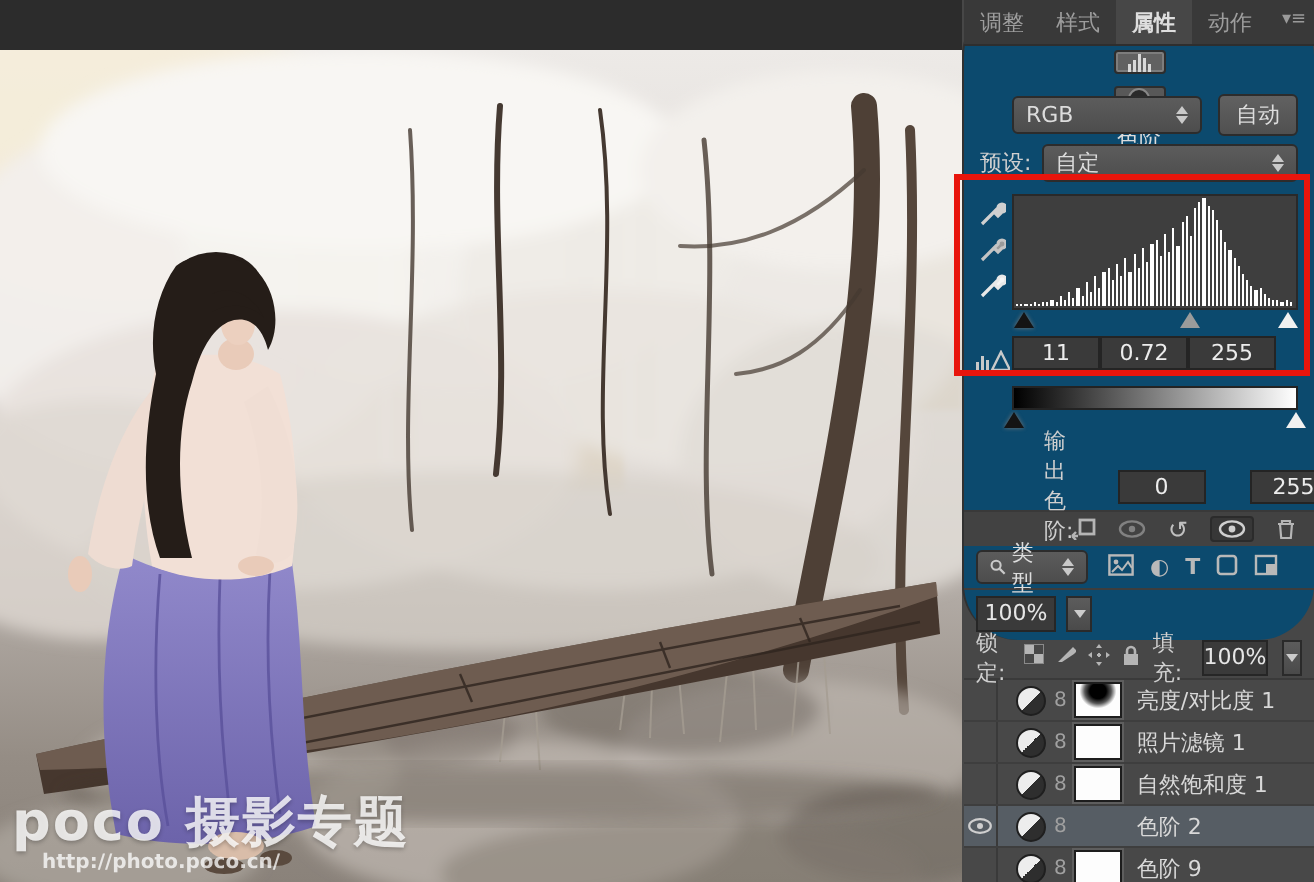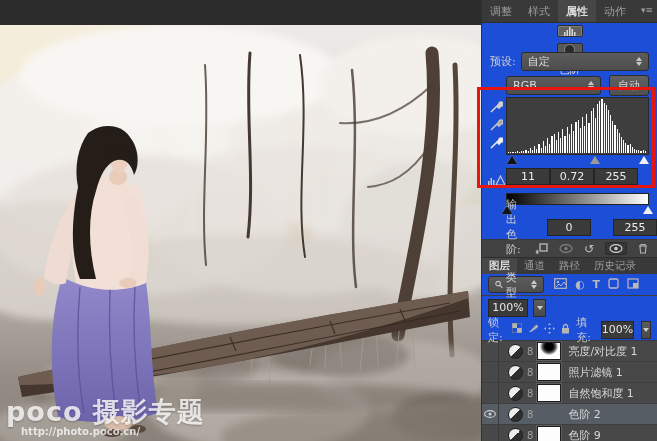--- a/index.html
+++ b/index.html
@@ -9,22 +9,22 @@
 
   
   .canvas-area{position:absolute;left:0;top:0;width:481px;height:441px;background:#2c2c2c;}
   .photo{position:absolute;left:0;top:25px;width:481px;height:416px;}
   .wm{position:absolute;left:6px;bottom:4px;line-height:1.05;pointer-events:none;}
   .wm1{font-size:27px;font-weight:bold;letter-spacing:1px;color:rgba(255,255,255,.8);
        text-shadow:0 1px 2px rgba(0,0,0,.25);}
   .wm2{font-size:10px;font-weight:bold;margin-left:15px;color:rgba(255,255,255,.75);}
 
   
-  .panel{position:absolute;left:481px;top:0;width:176px;height:441px;background:#1d4ed8;
-         border-left:1px solid #313131;box-sizing:border-box;}
+  .panel{position:absolute;left:481px;top:0;width:176px;height:320px;background:#0c4a6e;
+         border-left:1px solid #313131;box-sizing:border-box;border-radius:28px;}
   .p-tabs{height:22px;background:#393939;display:flex;align-items:stretch;
           border-bottom:1px solid #2e2e2e;position:relative;}
   .tab{padding:0 8px;display:flex;align-items:center;color:#9d9d9d;font-size:11px;}
   .tab.active{background:#474747;color:#dedede;font-weight:bold;}
   .panel-menu{position:absolute;right:2px;top:4px;width:16px;height:12px;color:#9a9a9a;
               font-size:9px;line-height:12px;text-align:center;}
 
   .p-header{height:24px;display:flex;align-items:center;gap:6px;padding:2px 8px 0 8px;box-sizing:border-box;flex-direction:column;}
   .hbtn{width:24px;height:17px;background:#585858;border:1px solid #2d2d2d;border-radius:2px;
         display:flex;align-items:center;justify-content:center;}
@@ -63,21 +63,21 @@
   .tri.gray{border-bottom:8px solid #9b9b9b;}
   .tri.white{border-bottom:8px solid #f1f1f1;}
   .inputs-row{display:flex;padding-top:2px;}
   .val{width:44px;height:17px;background:#3a3a3a;border:1px solid #242424;color:#ececec;
        text-align:center;font-size:11px;font-family:"DejaVu Sans","Liberation Sans",sans-serif;
        padding:0;box-sizing:border-box;}
 
   .grad{height:10px;margin:2px 8px 0 24px;background:linear-gradient(to right,#000,#fff);
         border:1px solid #232323;}
   .out-track{position:relative;height:11px;margin:0 8px 0 24px;}
-  .p-output{height:22px;padding-left:24px;gap:22px;}
+  .p-output{height:22px;padding-left:40px;gap:22px;margin-top:16px;}
 
   .p-footer{height:17px;margin-top:1px;border-top:1px solid #393939;background:#424242;
             display:flex;justify-content:flex-end;align-items:center;gap:11px;padding:0 9px;}
   .ficon{display:flex;align-items:center;justify-content:center;color:#b5b5b5;}
   .ficon.well{background:#373737;border:1px solid #2b2b2b;border-radius:2px;padding:1px 3px;}
   .reset-glyph{font-size:12px;color:#c0c0c0;line-height:1;}
 
   
   .l-tabs{height:16px;background:#393939;display:flex;border-top:1px solid #2d2d2d;}
   .l-tabs .tab{padding:0 7px;font-size:10.5px;}
@@ -268,40 +268,40 @@
           <rect x="11" y="6" width="1.5" height="4"></rect>
             </g>
           </svg>
       </div>
       <div class="hbtn">
           <span class="maskdot"></span>
         </div>
       <span class="p-title">色阶</span>
     </div>
 
+    <div class="row p-channel">
+      <div class="select grow">
+        <span>RGB</span>
+        <span class="spin">
+            <i class="up"></i>
+            <i class="dn"></i>
+          </span>
+      </div>
+      <div class="auto-btn">自动</div>
+    </div>
+
     <div class="row p-preset">
       <span class="lbl">预设:</span>
       <div class="select grow">
         <span>自定</span>
         <span class="spin">
             <i class="up"></i>
             <i class="dn"></i>
           </span>
       </div>
-    </div>
-
-    <div class="row p-channel">
-      <div class="select grow">
-        <span>RGB</span>
-        <span class="spin">
-            <i class="up"></i>
-            <i class="dn"></i>
-          </span>
-      </div>
-      <div class="auto-btn">自动</div>
     </div>
 
     <div class="histo-zone">
       <div class="droppers">
         <span class="dropper">
           <svg width="13" height="13" viewBox="0 0 13 13">
               <path d="M1,12 L7,6 M7,6 l2,-2 a2,2 0 1 1 2,2 l-2,2 Z" stroke="#d0d0d0" stroke-width="1.6" fill="#d0d0d0"></path>
             </svg>
           </span>
         <span class="dropper">
@@ -435,26 +435,20 @@
             <circle cx="7" cy="4.5" r="1.7" fill="#cfcfcf"></circle>
           </svg>
         </span>
       <span class="ficon">
         <svg width="10" height="11" viewBox="0 0 10 11">
             <path d="M1,3 h8 M3,3 v-1.5 h4 V3 M2,3 l.6,7 h4.8 l.6,-7" fill="none" stroke="#b5b5b5" stroke-width="1.1"></path>
           </svg>
         </span>
     </div>
 
-    <div class="l-tabs">
-      <div class="tab active">图层</div>
-      <div class="tab">通道</div>
-      <div class="tab">路径</div>
-      <div class="tab">历史记录</div>
-    </div>
 
     <div class="row l-filter">
       <div class="select kind-select">
         <svg width="9" height="9" viewBox="0 0 9 9" style="margin-right:3px">
             <circle cx="3.5" cy="3.5" r="2.6" fill="none" stroke="#c9c9c9" stroke-width="1.2"></circle>
             <path d="M5.6,5.6 L8.4,8.4" stroke="#c9c9c9" stroke-width="1.3"></path>
           </svg>
         <span>类型</span>
         <span class="spin">
             <i class="up"></i>

